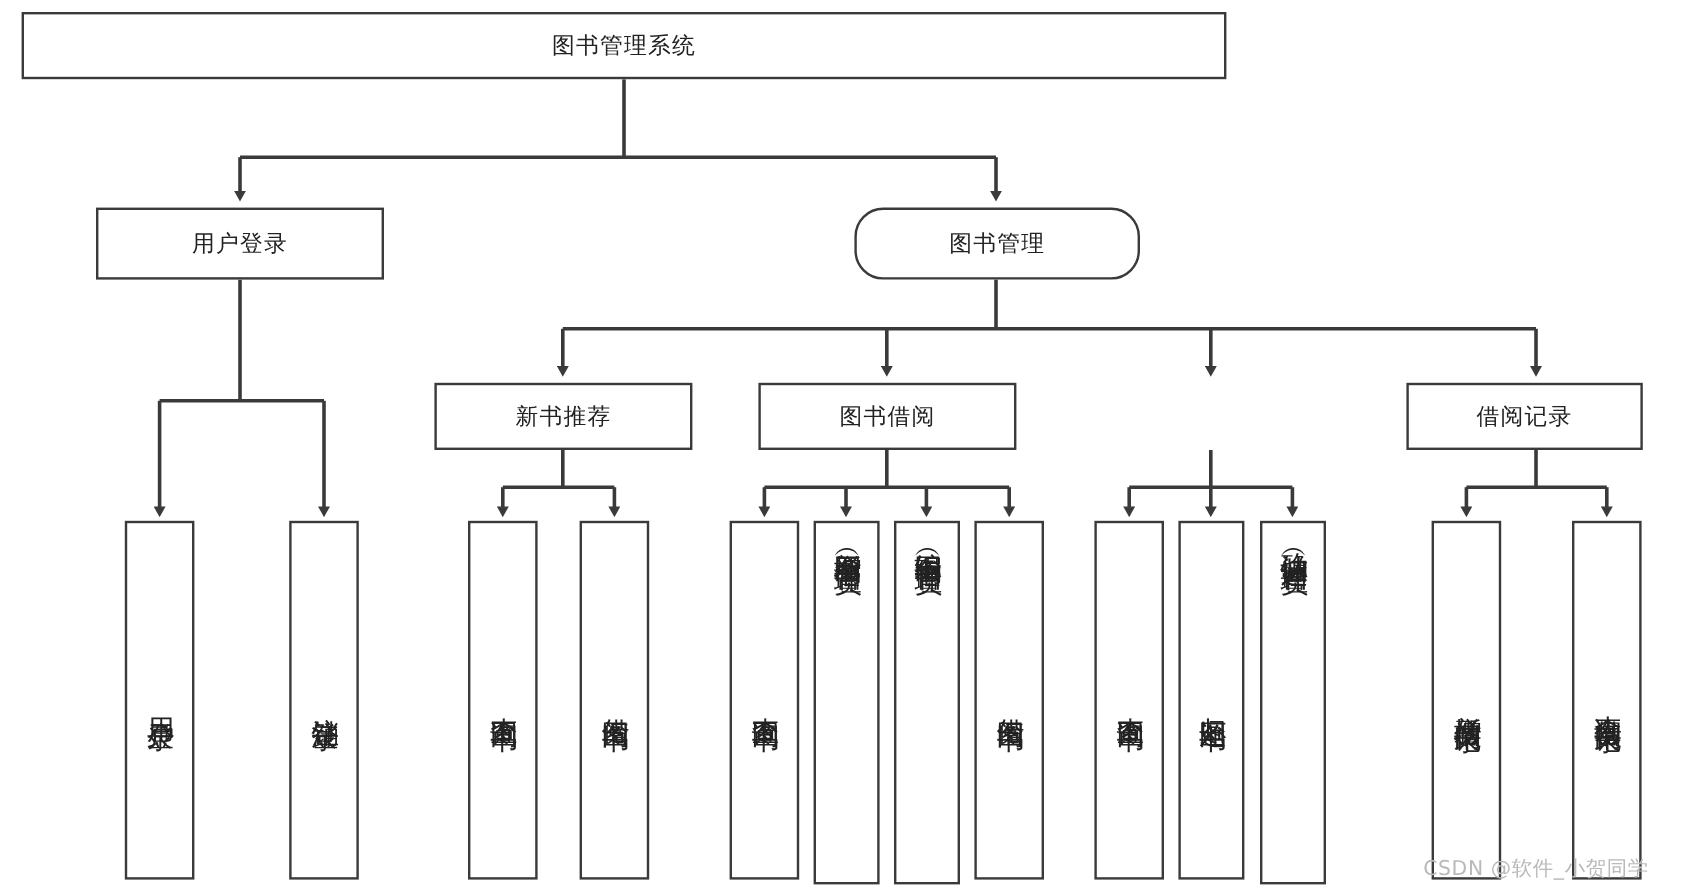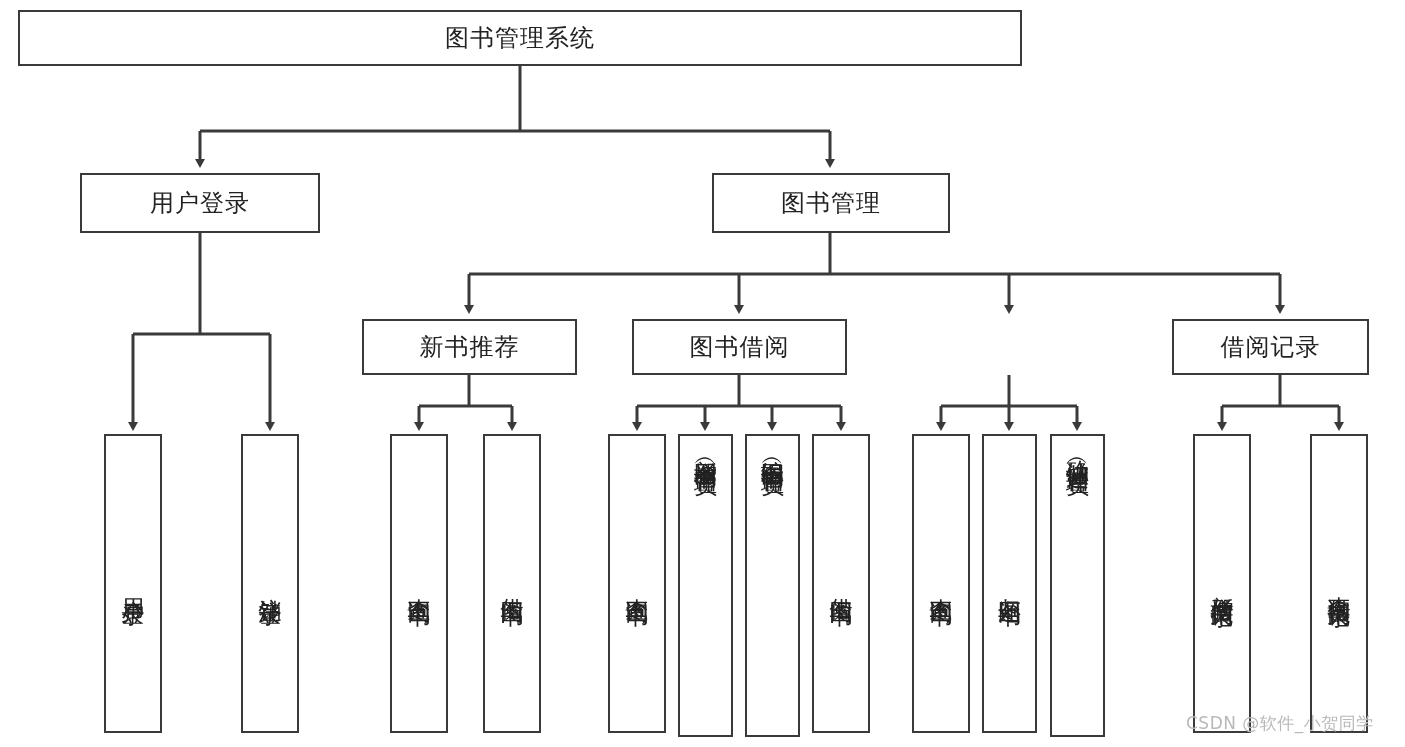--- a/index.html
+++ b/index.html
@@ -26,21 +26,21 @@
     position: absolute;
     box-sizing: border-box;
     border: 2px solid #3a3a3a;
     background: #ffffff;
     display: flex;
     align-items: center;
     justify-content: center;
     color: #222222;
   }
   .node.horiz {
-    font-size: 24px;
+    font-size: 19px;
     letter-spacing: 1px;
   }
   .node.vert {
     align-items: flex-start;
     justify-content: center;
     padding-top: 6px;
   }
   .vlabel {
     writing-mode: vertical-rl;
     text-orientation: upright;
@@ -120,21 +120,21 @@
     </g>
   </svg>
 
   <div class="node horiz" style="left:18px; top:10px; width:1004px; height:56px;">
     <span>图书管理系统</span>
   </div>
 
   <div class="node horiz" style="left:80px; top:173px; width:240px; height:60px;">
     <span>用户登录</span>
   </div>
-  <div class="node horiz" style="left:712px; top:173px; width:238px; height:60px;">
+  <div class="node horiz" style="left:712px; top:173px; width:238px; height:60px;border-radius:24px;">
     <span>图书管理</span>
   </div>
 
   <div class="node horiz" style="left:362px; top:319px; width:215px; height:56px;">
     <span>新书推荐</span>
   </div>
   <div class="node horiz" style="left:632px; top:319px; width:215px; height:56px;justify-content:center;">
     <span>图书借阅</span>
   </div>
   <div class="node horiz" style="left:1172px; top:319px; width:197px; height:56px;">

